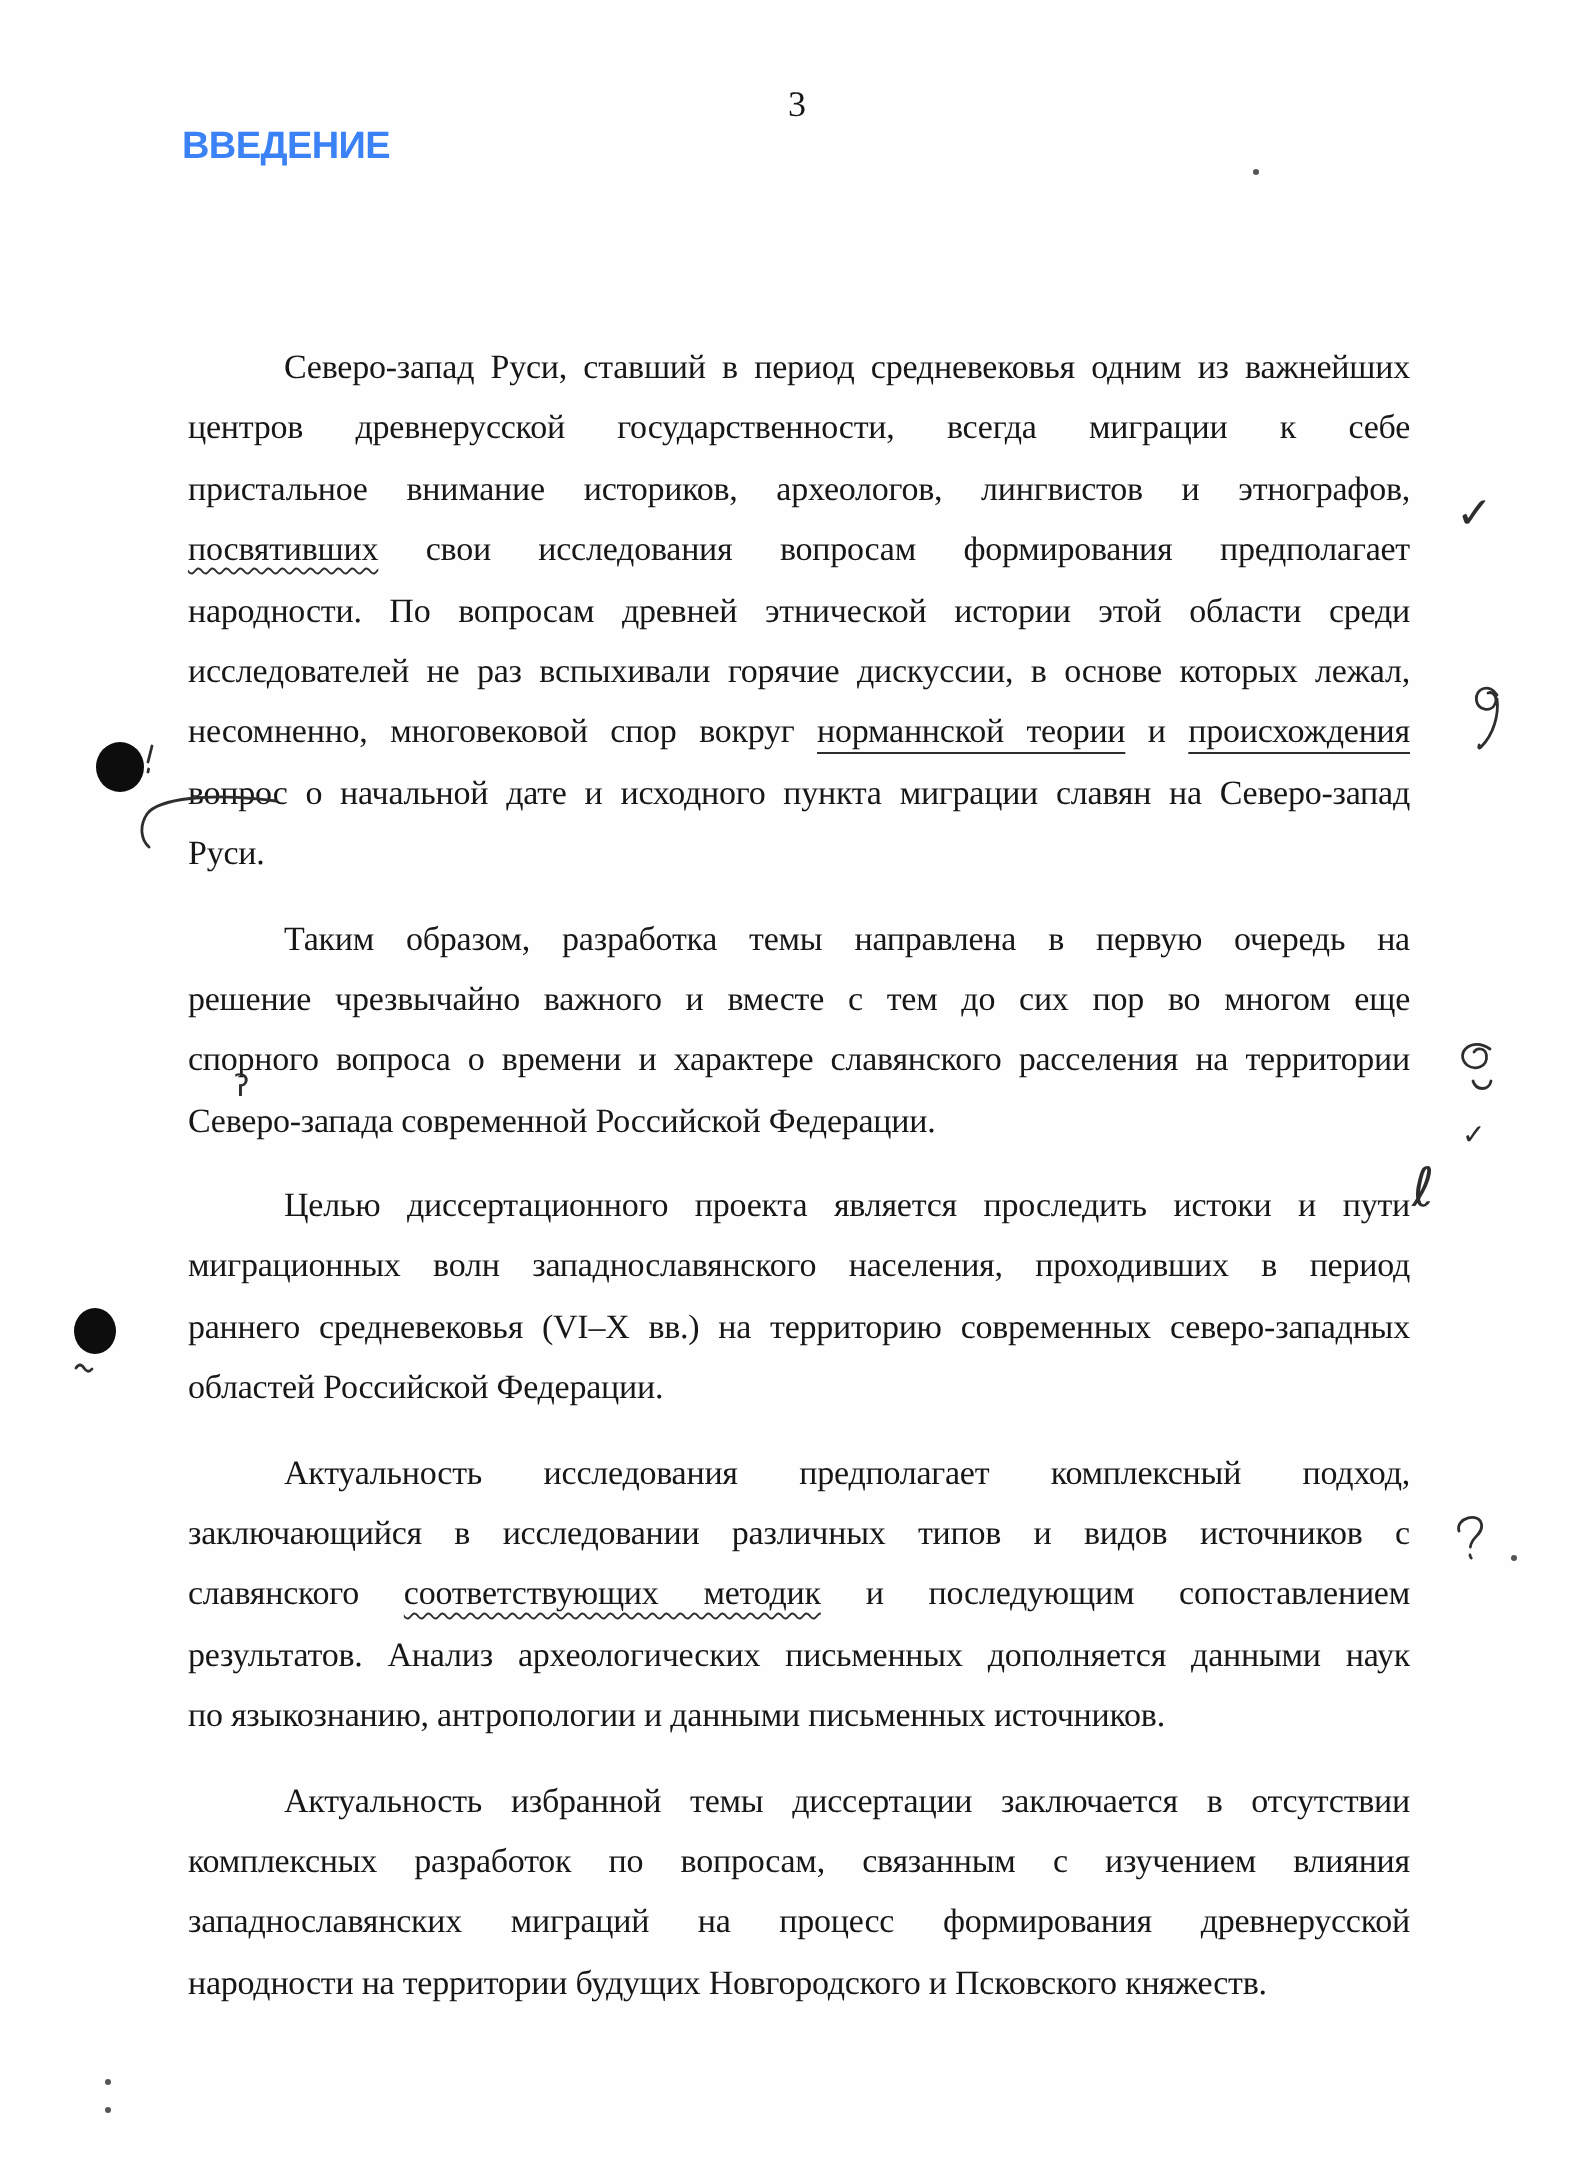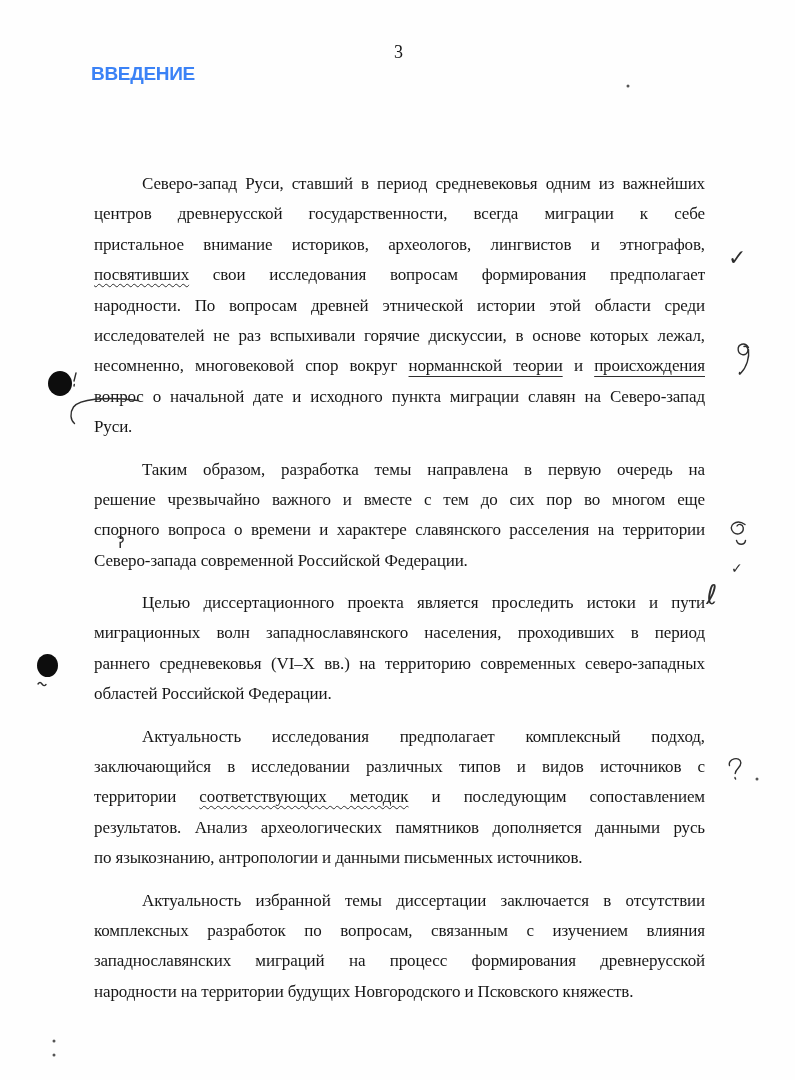--- a/index.html
+++ b/index.html
@@ -74,22 +74,22 @@
       </div>
       <div class="paragraph">
         <div class="line first"><span class="b">Целью</span><span> диссертационного проекта является проследить истоки и пути</span></div>
         <div class="line"><span>миграционных волн западнославянского населения, проходивших в период</span></div>
         <div class="line"><span>раннего средневековья (VI–X вв.) на территорию современных северо-западных</span></div>
         <div class="line last"><span>областей Российской Федерации.</span></div>
       </div>
       <div class="paragraph">
         <div class="line first"><span class="b">Актуальность</span><span> исследования предполагает комплексный подход,</span></div>
         <div class="line"><span>заключающийся в исследовании различных типов и видов источников с</span></div>
-        <div class="line"><span>территории </span><span class="u-wavy">соответствующих методик</span><span> и последующим сопоставлением</span></div>
-        <div class="line"><span>результатов. Анализ археологических памятников дополняется данными русь</span></div>
+        <div class="line"><span>славянского </span><span class="u-wavy">соответствующих методик</span><span> и последующим сопоставлением</span></div>
+        <div class="line"><span>результатов. Анализ археологических письменных дополняется данными наук</span></div>
         <div class="line last"><span>по языкознанию, антропологии и данными письменных источников.</span></div>
       </div>
       <div class="paragraph">
         <div class="line first"><span class="b">Актуальность</span><span> избранной темы диссертации заключается в отсутствии</span></div>
         <div class="line"><span>комплексных разработок по вопросам, связанным с изучением влияния</span></div>
         <div class="line"><span>западнославянских миграций на процесс формирования древнерусской</span></div>
         <div class="line last"><span>народности на территории будущих Новгородского и Псковского княжеств.</span></div>
       </div>
     </div>
   <svg id="marks" xmlns="http://www.w3.org/2000/svg">

